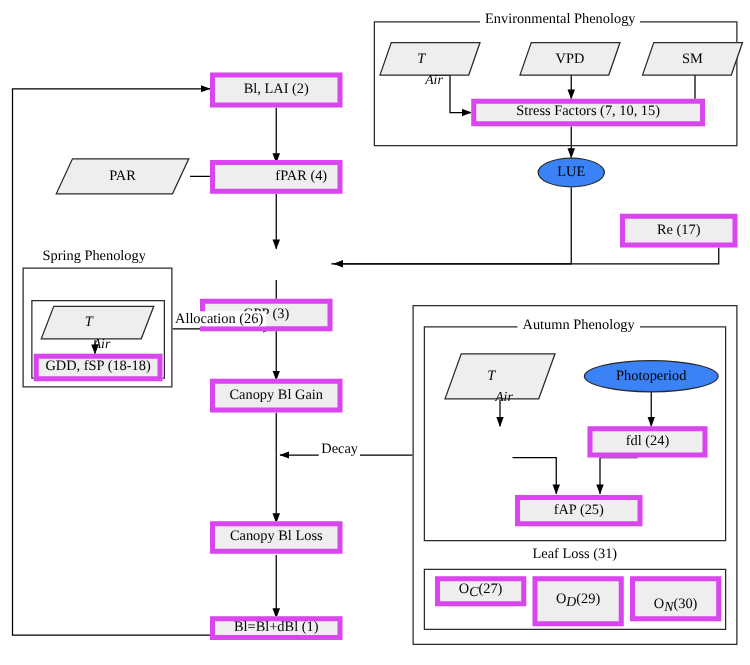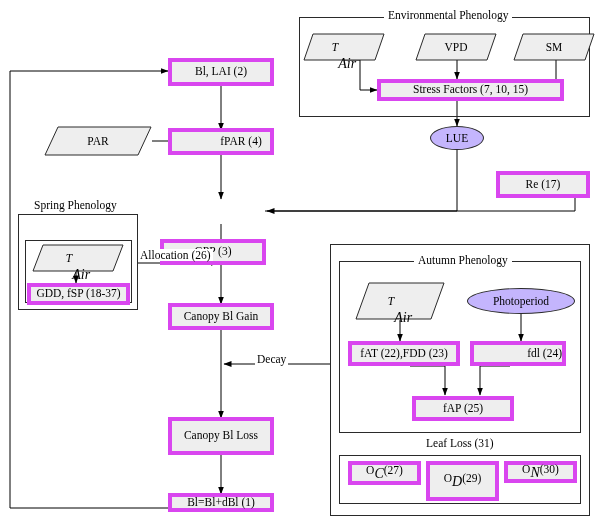--- a/index.html
+++ b/index.html
@@ -70,36 +70,36 @@
     height: 100%;
     display: flex;
     align-items: center;
     justify-content: center;
     font-size: 11.5px;
   }
   .ellipse {
     position: absolute;
     box-sizing: border-box;
     border: 1px solid #2a2a2a;
-    background: #c4b5fd;
+    background: #3b82f6;
     border-radius: 50%;
     display: flex;
     align-items: center;
     justify-content: center;
     font-size: 11.5px;
   }
   .edge-label {
     position: absolute;
     font-size: 11.5px;
     background: #ffffff;
     padding: 0 2px;
     white-space: nowrap;
   }
   .sub {
-    font-size: 14px;
+    font-size: 11px;
     vertical-align: sub;
     font-style: italic;
     margin-top: 33px;
   }
   .ital {
     font-style: italic;
   }
 </style>
 </head>
 <body>
@@ -211,21 +211,21 @@
   </div>
 
   <div class="node box" style="left:496px; top:171px; width:94px; height:27px;">
     <span>Re (17)</span>
   </div>
 
   <div class="node box" style="left:168px; top:303px; width:106px; height:27px;">
     <span>Canopy Bl Gain</span>
   </div>
 
-  <div class="node box" style="left:168px; top:417px; width:106px; height:38px;">
+  <div class="node box" style="left:168px; top:417px; width:106px; height:26px;">
     <span>Canopy Bl Loss</span>
   </div>
 
   <div class="node box" style="left:168px; top:493px; width:106px; height:19px;">
     <span>Bl=Bl+dBl (1)</span>
   </div>
 
   <div class="edge-label" style="left:138px; top:249px;">Allocation (26)</div>
   <div class="edge-label" style="left:255px; top:353px;">Decay</div>
 
@@ -238,21 +238,21 @@
     <svg class="shape" viewBox="0 0 92 28" preserveAspectRatio="none">
       <polygon points="11,1 91,1 81,27 1,27" fill="#eeeeee" stroke="#2a2a2a" stroke-width="1"></polygon>
     </svg>
     <div class="txt">
       <span class="ital">T</span>
         <span class="sub">Air</span>
     </div>
   </div>
 
   <div class="node box" style="left:27px; top:283px; width:103px; height:22px;">
-    <span>GDD, fSP (18-37)</span>
+    <span>GDD, fSP (18-18)</span>
   </div>
 
   <div class="group" style="left:330px; top:244px; width:260px; height:272px;"></div>
 
   <div class="group" style="left:339px; top:261px; width:242px; height:172px;"></div>
   <div class="group-title" style="left:414px; top:254px;">Autumn Phenology</div>
 
   <div class="para" style="left:355px; top:282px; width:90px; height:38px;">
     <svg class="shape" viewBox="0 0 90 38" preserveAspectRatio="none">
       <polygon points="14,1 89,1 76,37 1,37" fill="#eeeeee" stroke="#2a2a2a" stroke-width="1"></polygon>
@@ -260,25 +260,22 @@
     <div class="txt">
       <span class="ital">T</span>
         <span class="sub">Air</span>
     </div>
   </div>
 
   <div class="ellipse" style="left:467px; top:288px; width:108px; height:26px;">
     <span>Photoperiod</span>
   </div>
 
-  <div class="node box" style="left:348px; top:341px; width:112px; height:25px;">
-    <span>fAT (22),FDD (23)</span>
-  </div>
-
-  <div class="node box" style="left:470px; top:341px; width:96px; height:25px;justify-content:flex-end;">
+
+  <div class="node box" style="left:470px; top:341px; width:96px; height:25px;">
     <span>fdl (24)</span>
   </div>
 
   <div class="node box" style="left:412px; top:396px; width:102px; height:25px;font-family:Liberation Serif, serif;">
     <span>fAP (25)</span>
   </div>
 
   <div class="group" style="left:339px; top:455px; width:242px; height:49px;"></div>
   <div class="group-title" style="left:422px; top:437px;">Leaf Loss (31)</div>
 
@@ -287,19 +284,19 @@
       <span>O</span><span class="sub">C</span><span>(27)</span>
     </span>
   </div>
 
   <div class="node box" style="left:426px; top:461px; width:73px; height:40px;">
     <span>
       <span>O</span><span class="sub">D</span><span>(29)</span>
     </span>
   </div>
 
-  <div class="node box" style="left:504px; top:461px; width:73px; height:22px;">
+  <div class="node box" style="left:504px; top:461px; width:73px; height:36px;align-items:flex-end;">
     <span>
       <span>O</span><span class="sub">N</span><span>(30)</span>
     </span>
   </div>
 
 </div>
 
 </body></html>

